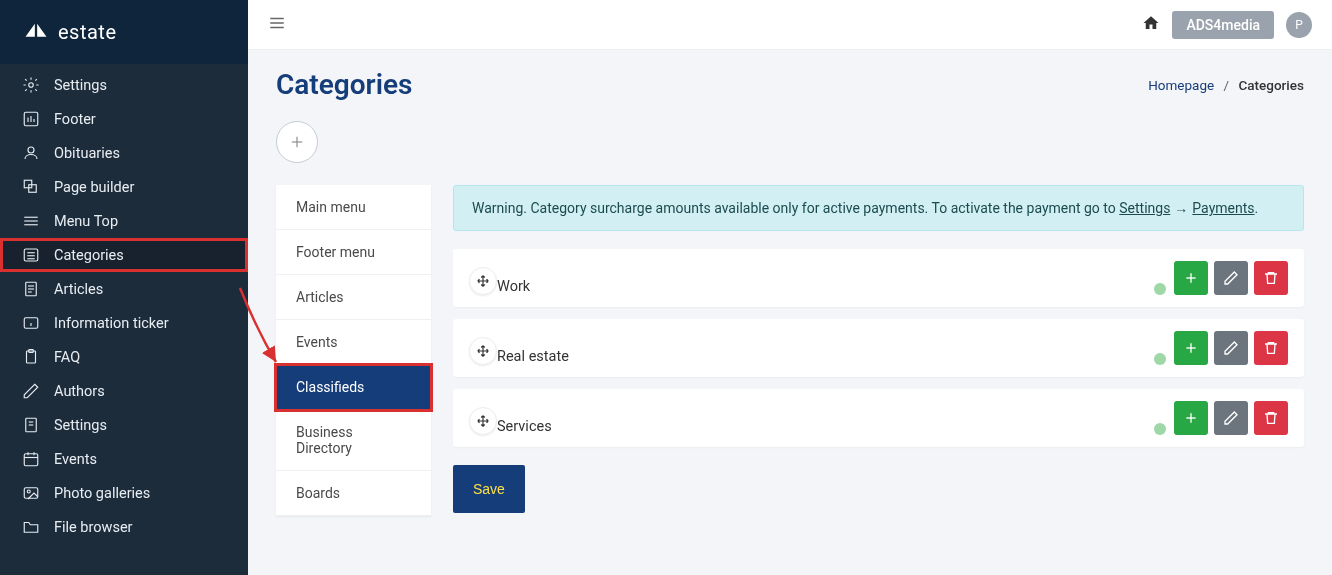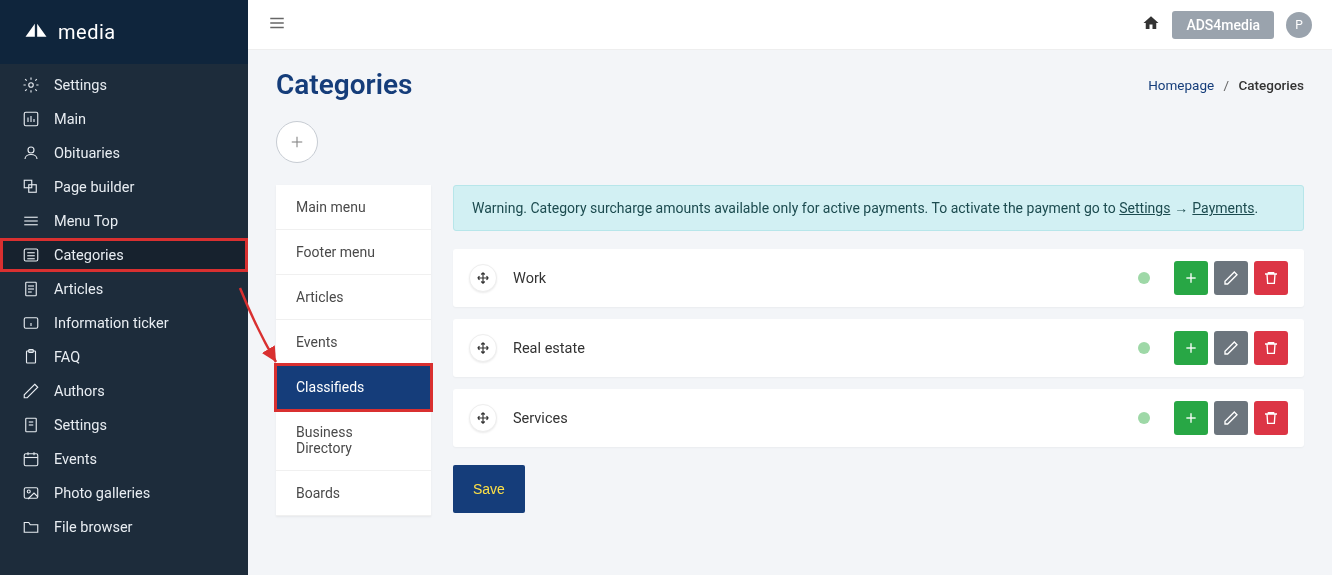--- a/index.html
+++ b/index.html
@@ -42,21 +42,21 @@
 .menu-panel { width: 155px; background: #fff; box-shadow: 0 1px 2px rgba(0,0,0,0.06); }
 .menu-panel-item { padding: 14px 20px; font-size: 14px; color: #4a4a4a; cursor: pointer; border-bottom: 1px solid #f0f0f0; }
 .menu-panel-item.selected { background: #153d7a; color: #fff; }
 .menu-panel-item.highlighted { outline: 3px solid #d93030; outline-offset: -1px; }
 
 .list-panel { flex: 1; }
 .alert { background: #d2f0f3; border: 1px solid #b7e6ea; color: #1c4b4f; padding: 14px 18px; border-radius: 3px; margin-bottom: 18px; font-size: 14px; }
 .alert a { color: #1c4b4f; text-decoration: underline; cursor: pointer; }
 .arrow-sep { margin: 0 4px; }
 
-.cat-row { background: #fff; border-radius: 3px; padding: 12px 16px; display: flex; align-items: center; gap: 16px; margin-bottom: 12px; box-shadow: 0 1px 2px rgba(0,0,0,0.04); }
+.cat-row { background: #fff; border-radius: 3px; padding: 12px 16px; display: flex; align-items: flex-end; margin-bottom: 12px; box-shadow: 0 1px 2px rgba(0,0,0,0.04); }
 .drag-handle { width: 28px; height: 28px; border-radius: 50%; background: #fff; border: 1px solid #eee; display: flex; align-items: center; justify-content: center; cursor: grab; box-shadow: 0 1px 2px rgba(0,0,0,0.08);}
 .drag-handle svg { width: 14px; height: 14px; }
 .cat-name { flex: 1; font-size: 14.5px; color: #333; }
 .status-dot { width: 12px; height: 12px; border-radius: 50%; background: #9ed8a7; margin-right: 8px; }
 .row-actions { display: flex; gap: 6px; }
 .row-btn { width: 34px; height: 34px; border-radius: 3px; display: flex; align-items: center; justify-content: center; cursor: pointer; color: #fff; }
 .row-btn svg { width: 16px; height: 16px; stroke: #fff; fill: none; stroke-width: 2; }
 .row-btn.add { background: #28a745; }
 .row-btn.edit { background: #6c757d; }
 .row-btn.delete { background: #dc3545; }
@@ -69,42 +69,42 @@
 <body>
 
 <div class="app">
   <aside class="sidebar">
     <div class="logo">
       <span class="logo-mark">
         <svg viewBox="0 0 24 24">
             <path d="M3 16 L11 5 L11 16 Z M13 16 L13 5 L21 16" fill="#fff"></path>
           </svg>
       </span>
-      <span class="logo-text">media</span>
+      <span class="logo-text">estate</span>
     </div>
     <nav class="nav" id="sidebar-nav">
         <div class="nav-item">
           <span class="icon">
             <svg viewBox="0 0 24 24">
               <circle cx="12" cy="12" r="3"></circle>
               <path d="M12 2v3M12 19v3M4.2 4.2l2.1 2.1M17.7 17.7l2.1 2.1M2 12h3M19 12h3M4.2 19.8l2.1-2.1M17.7 6.3l2.1-2.1"></path>
             </svg>
           </span>
           <span>Settings</span>
         </div>
         <div class="nav-item">
           <span class="icon">
             <svg viewBox="0 0 24 24">
               <rect x="3" y="3" width="18" height="18" rx="2"></rect>
               <line x1="8" y1="16" x2="8" y2="10"></line>
               <line x1="12" y1="16" x2="12" y2="8"></line>
               <line x1="16" y1="16" x2="16" y2="12"></line>
             </svg>
           </span>
-          <span>Main</span>
+          <span>Footer</span>
         </div>
         <div class="nav-item">
           <span class="icon">
             <svg viewBox="0 0 24 24">
               <circle cx="12" cy="8" r="4"></circle>
               <path d="M4 20c0-4 4-6 8-6s8 2 8 6"></path>
             </svg>
           </span>
           <span>Obituaries</span>
         </div>

